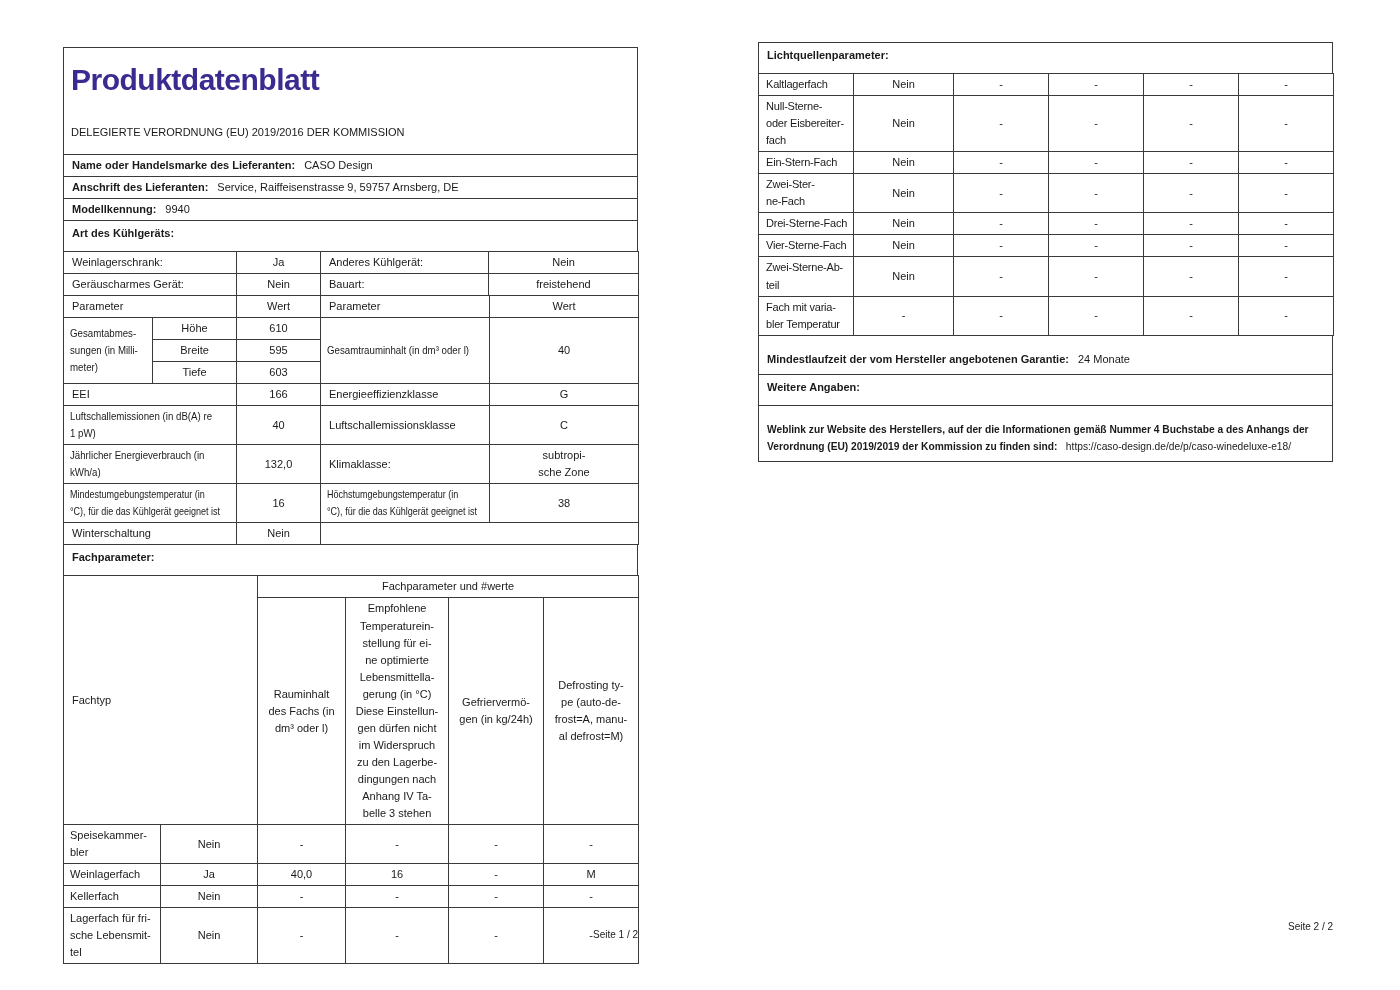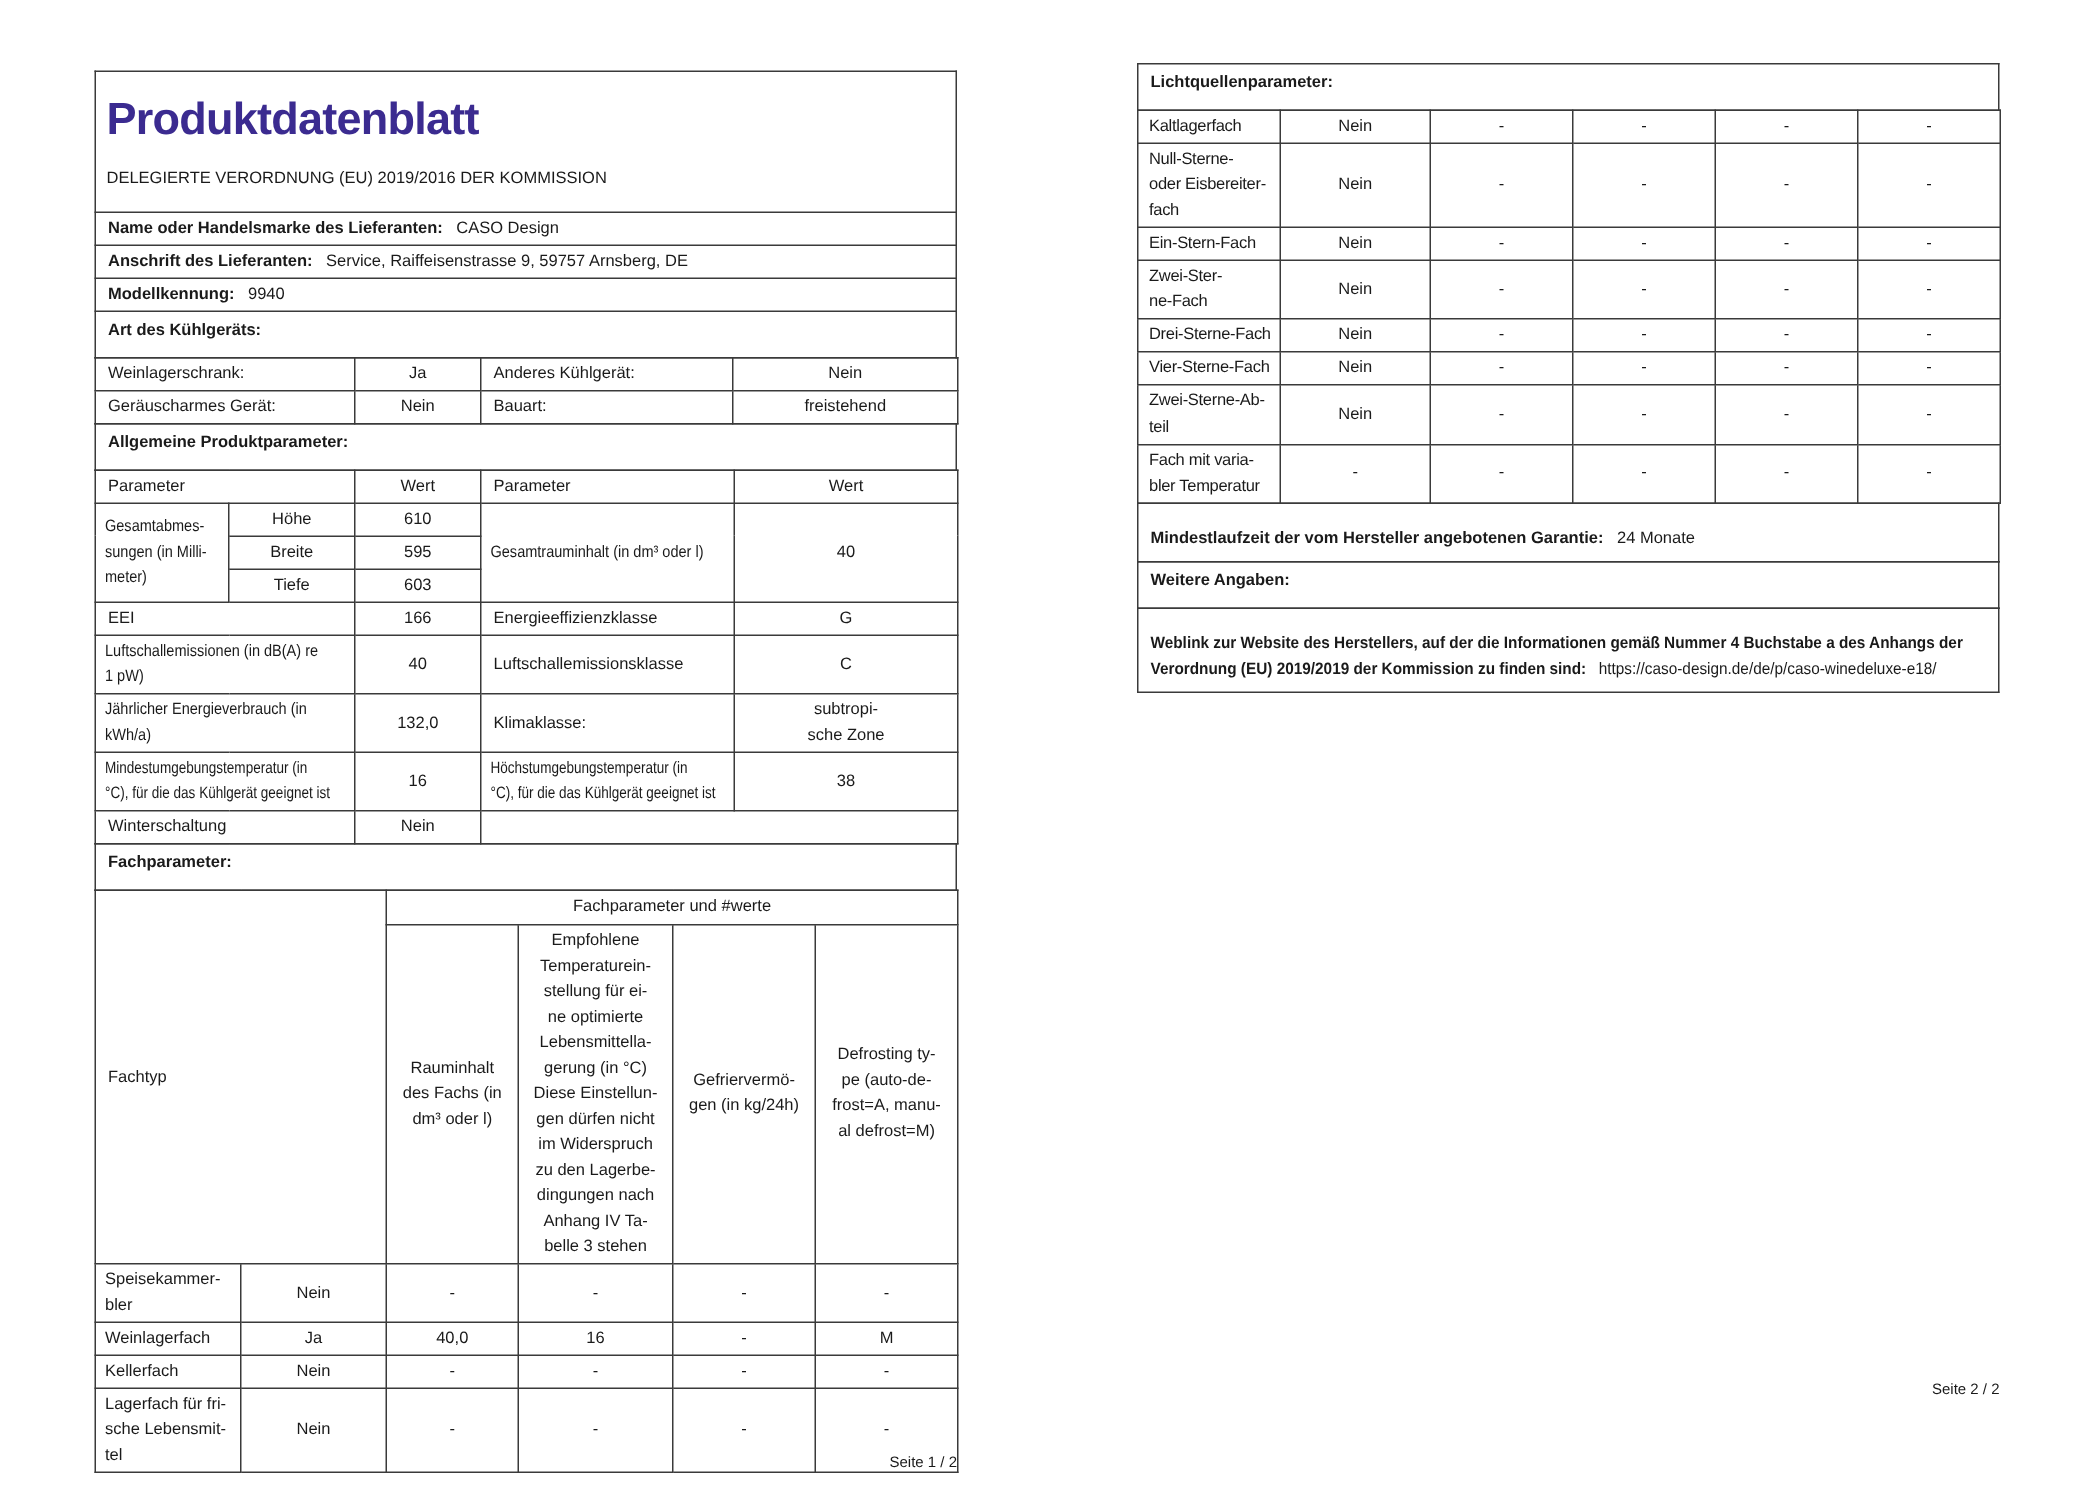--- a/index.html
+++ b/index.html
@@ -27,28 +27,28 @@
   .lab { padding:2px 2px 2px 6px; }
   .hs { padding-left:4px; padding-right:4px; }
   .p2l { padding:2px 2px 2px 7px; letter-spacing:-0.2px; }
 
   .cmp  { display:block; transform:scaleX(0.88); transform-origin:0 50%; width:113.6%; white-space:pre-line; }
   .cmp2 { display:block; transform:scaleX(0.82); transform-origin:0 50%; width:121.9%; white-space:pre-line; }
   .cmp9 { display:block; transform:scaleX(0.93); transform-origin:0 0;   width:107.5%; }
 
   .title-cell { padding:9px 7px 13px; }
   .doc-title { font-size:30px; font-weight:bold; letter-spacing:-0.5px; }
-  .doc-subtitle { font-size:11px; margin-top:7px; }
+  .doc-subtitle { font-size:11px; margin-top:20px; }
 
   .tall td { height:221px; }
   .lrow td { padding-top:8px; padding-bottom:8px; }
   .wrow td { padding-top:15px; padding-bottom:6px; }
 
   .footer { position:absolute; font-size:10px; color:#1a1a1a; width:575px; text-align:right; }
-  #footer1 { left:63px; top:970px;text-align:right; }
+  #footer1 { left:63px; top:929px;text-align:right; }
   #footer2 { left:758px; top:921px; }
 </style>
 </head>
 <body>
 
 <div class="page" id="page1">
 
   <table>
     <tbody>
         <tr>
@@ -88,27 +88,20 @@
     </tr>
     <tr>
       <td>Geräuscharmes Gerät:</td>
       <td class="c">Nein</td>
       <td>Bauart:</td>
       <td class="c">freistehend</td>
     </tr>
   </tbody>
     </table>
 
-  <table>
-    <tbody>
-        <tr class="sec">
-      <td>Allgemeine Produktparameter:</td>
-    </tr>
-  </tbody>
-    </table>
 
   <table>
     <colgroup>
         <col style="width:89px">
         <col style="width:84px">
         <col style="width:84px">
         <col style="width:169px">
         <col style="width:149px">
       </colgroup>
     <tbody>

